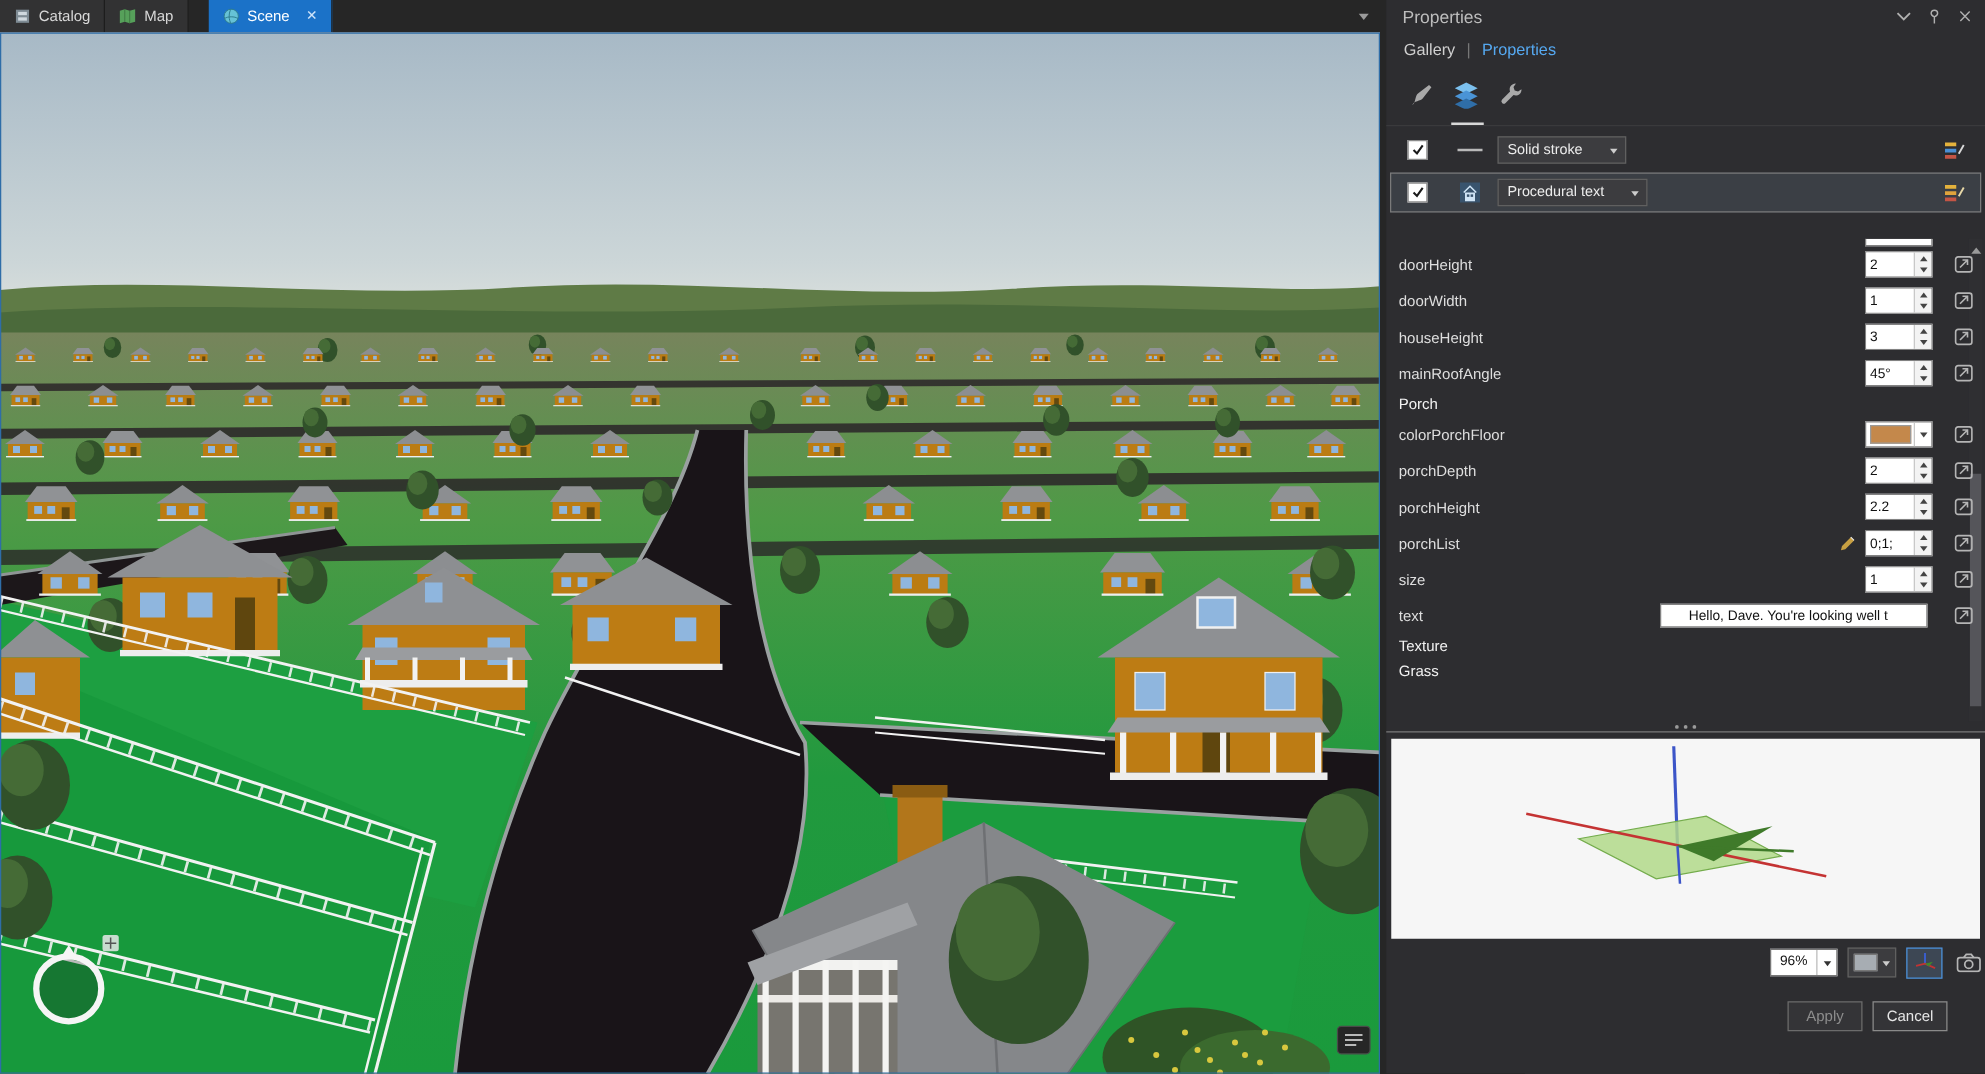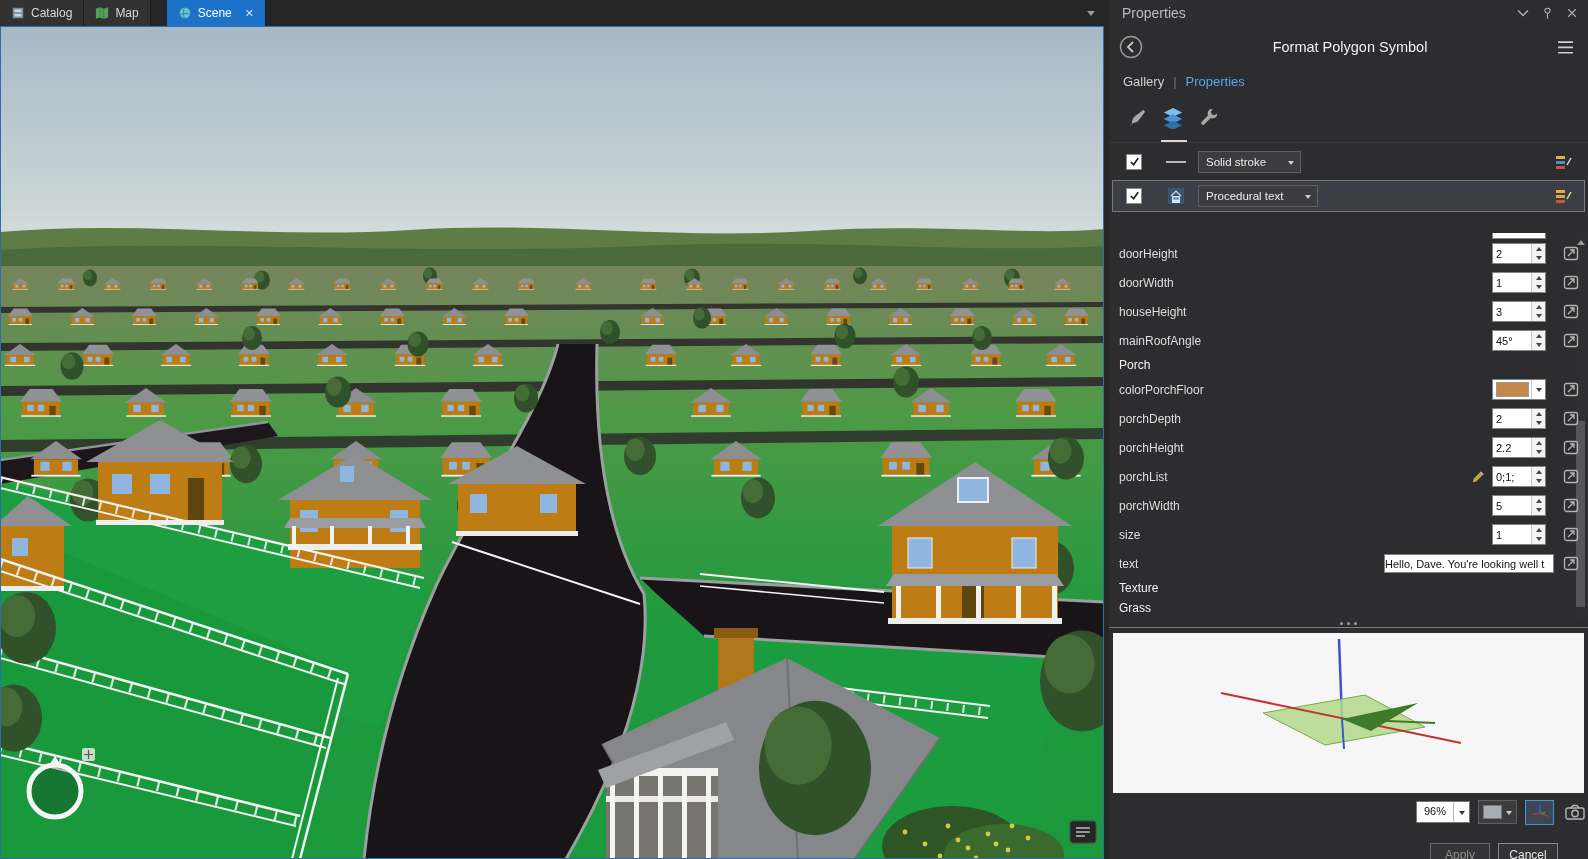--- a/index.html
+++ b/index.html
@@ -52,21 +52,21 @@
   .plabel{flex:1;color:#dedede;}
   .pgroup{height:20px;display:flex;align-items:center;padding:0 10px;color:#f2f2f2;}
   .spin{width:52px;height:19px;background:#fff;border:1px solid #828282;display:flex;margin-right:8px;flex:none;}
   .spinval{flex:1;min-width:0;border:0;outline:0;background:#fff;color:#111;font-size:11px;
            padding:0 3px;font-family:"Liberation Sans",sans-serif;}
   .spinbtns{width:13px;border-left:1px solid #c8c8c8;display:flex;flex-direction:column;background:#f3f3f3;}
   .sup,.sdn{flex:1;display:flex;align-items:center;justify-content:center;}
   .sup::after{content:"";width:0;height:0;border:3px solid transparent;border-bottom:4px solid #444;margin-top:-3px;}
   .sdn::after{content:"";width:0;height:0;border:3px solid transparent;border-top:4px solid #444;margin-bottom:-3px;}
   .tinput{width:168px;height:17px;background:#fff;border:1px solid #828282;color:#111;font-size:11px;
-          padding:0 0;margin-right:0;flex:none;font-family:"Liberation Sans",sans-serif;outline:0;}
+          padding:0 22px;margin-right:12px;flex:none;font-family:"Liberation Sans",sans-serif;outline:0;}
   .ccombo{display:flex;align-items:center;width:52px;height:19px;background:#fff;border:1px solid #828282;
           margin-right:8px;flex:none;}
   .cswatch{flex:1;height:13px;margin:0 2px 0 3px;border:1px solid #9a9a9a;}
   .carr{width:13px;display:flex;align-items:center;justify-content:center;border-left:1px solid #c8c8c8;height:100%;}
   .carr::after{content:"";width:0;height:0;border:3.5px solid transparent;border-top:4.5px solid #444;margin-top:4px;}
   .pencilbtn{width:18px;display:flex;justify-content:center;margin-right:5px;flex:none;}
   .rowicon{width:18px;display:flex;justify-content:center;flex:none;position:absolute;right:8px;}
   .prow{position:relative;}
   .partialrow{position:absolute;top:0;right:42px;width:52px;height:5px;background:#fff;border:1px solid #828282;border-top:0;}
   .pscroll{position:absolute;right:2px;top:0;width:11px;height:100%;background:#2f2f32;}
@@ -431,30 +431,20 @@
           </svg>
         <svg width="13" height="13" viewBox="0 0 16 16">
             <path d="M8 1.5c2 0 3.2 1.2 3.2 3 0 2.2-3.2 3.5-3.2 3.5S4.8 6.7 4.8 4.5c0-1.8 1.2-3 3.2-3zM8 8v6.5" stroke="#b0b0b0" stroke-width="1.4" fill="none"></path>
           </svg>
         <svg width="12" height="12" viewBox="0 0 16 16">
             <path d="M3 3l10 10M13 3L3 13" stroke="#b0b0b0" stroke-width="1.5"></path>
           </svg>
       </span>
     </div>
 
-    <div class="phead">
-      <svg class="backbtn" viewBox="0 0 24 24">
-        <circle cx="12" cy="12" r="10.5" fill="none" stroke="#9a9a9a" stroke-width="1.4"></circle>
-        <path d="M14 7l-5 5 5 5" fill="none" stroke="#c8c8c8" stroke-width="1.8"></path>
-      </svg>
-      <div class="ht">Format Polygon Symbol</div>
-      <svg class="burger" viewBox="0 0 16 14">
-        <path d="M1 2h14M1 7h14M1 12h14" stroke="#d0d0d0" stroke-width="1.6"></path>
-      </svg>
-    </div>
 
     <div class="ptabs">
       <span class="gal">Gallery</span>
       <span class="sep">|</span>
       <span class="prop">Properties</span>
     </div>
 
     <div class="icontabs">
       <span class="itab">
         <svg width="21" height="21" viewBox="0 0 22 22">
@@ -646,36 +636,20 @@
         <div class="prow">
           <span class="plabel">porchList</span>
           <span class="pencilbtn">
             <svg width="14" height="14" viewBox="0 0 16 16">
               <path d="M2 14l1-4 8-8 3 3-8 8z" fill="#c8a042"></path>
               <path d="M11 2l3 3" stroke="#eee" stroke-width="1"></path>
             </svg>
           </span>
           <div class="spin">
             <input class="spinval" value="0;1;" style="">
-            <div class="spinbtns">
-              <div class="sup"></div>
-              <div class="sdn"></div>
-            </div>
-          </div>
-          <span class="rowicon">
-            <svg width="16" height="15" viewBox="0 0 16 15">
-              <rect x="1.5" y="1.5" width="13" height="12" rx="2" fill="none" stroke="#b5b5b5" stroke-width="1.3"></rect>
-              <path d="M5 10l6-6M7 4h4v4" stroke="#b5b5b5" fill="none" stroke-width="1.3"></path>
-            </svg>
-          </span>
-        </div>
-        <div class="prow">
-          <span class="plabel">porchWidth</span>
-          <div class="spin">
-            <input class="spinval" value="5" style="">
             <div class="spinbtns">
               <div class="sup"></div>
               <div class="sdn"></div>
             </div>
           </div>
           <span class="rowicon">
             <svg width="16" height="15" viewBox="0 0 16 15">
               <rect x="1.5" y="1.5" width="13" height="12" rx="2" fill="none" stroke="#b5b5b5" stroke-width="1.3"></rect>
               <path d="M5 10l6-6M7 4h4v4" stroke="#b5b5b5" fill="none" stroke-width="1.3"></path>
             </svg>

